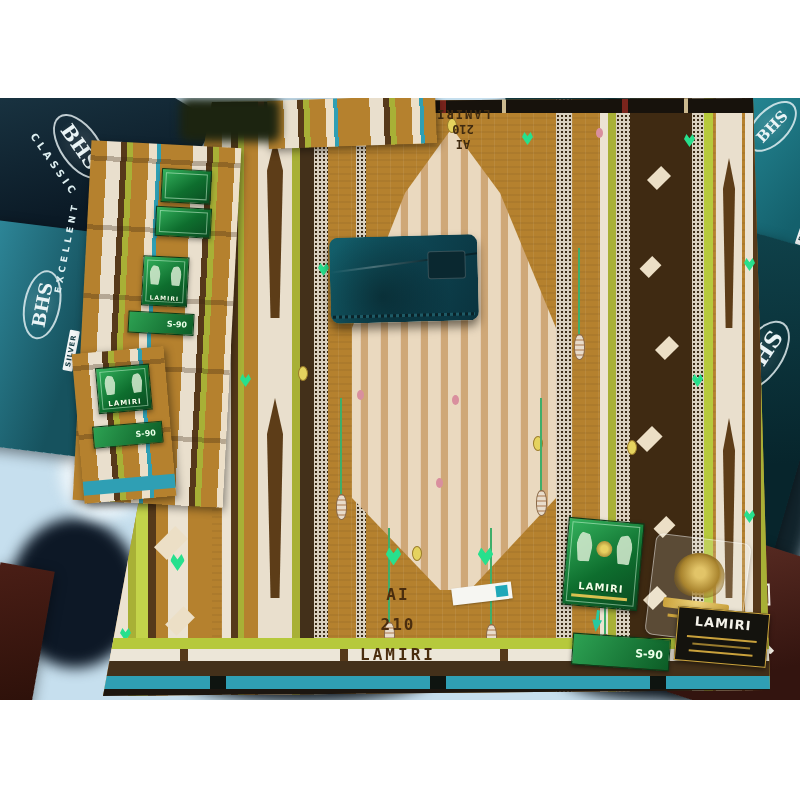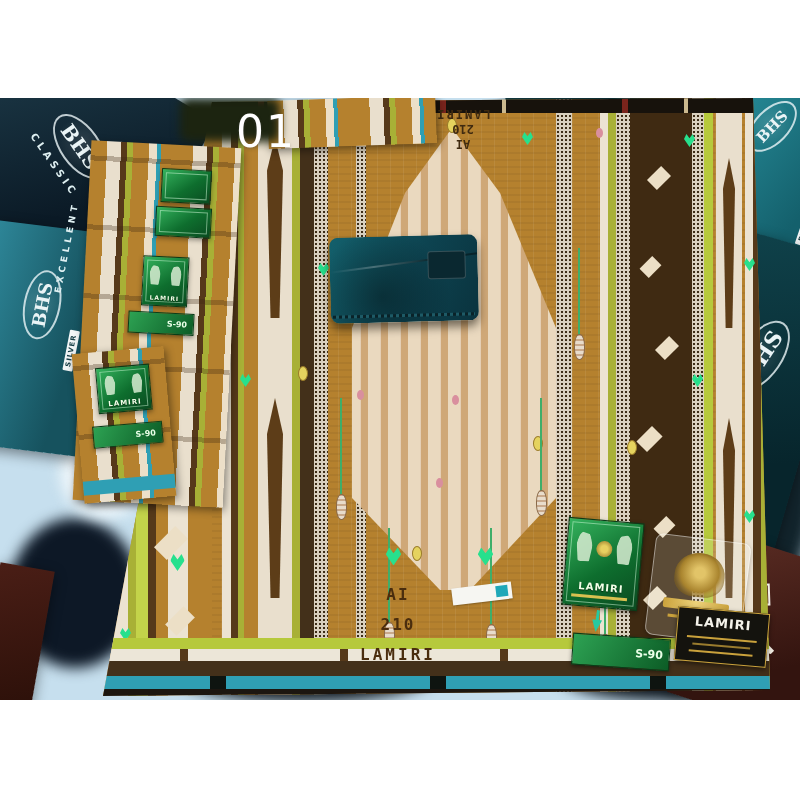--- a/index.html
+++ b/index.html
@@ -318,15 +318,14 @@
     </div>
 
     <div class="ph" style="left:676px;top:512px;width:90px;height:52px;transform:rotate(5deg);
                 background:#14130e;border:1px solid #caa23c;box-shadow:0 2px 5px rgba(0,0,0,.5);">
       <div style="text-align:center;color:#f4f2ea;font-weight:700;font-size:13px;letter-spacing:1px;margin-top:5px;">LAMIRI</div>
       <div class="ph" style="left:10px;top:27px;width:70px;height:2px;background:#caa23c;"></div>
       <div class="ph" style="left:16px;top:34px;width:58px;height:2px;background:#9a7c2e;"></div>
       <div class="ph" style="left:13px;top:41px;width:64px;height:2px;background:#caa23c;"></div>
     </div>
 
-    <div class="ph" id="watermark" style="left:236px;top:8px;">01</div>
   </div>
 </div>
 
 </body></html>

